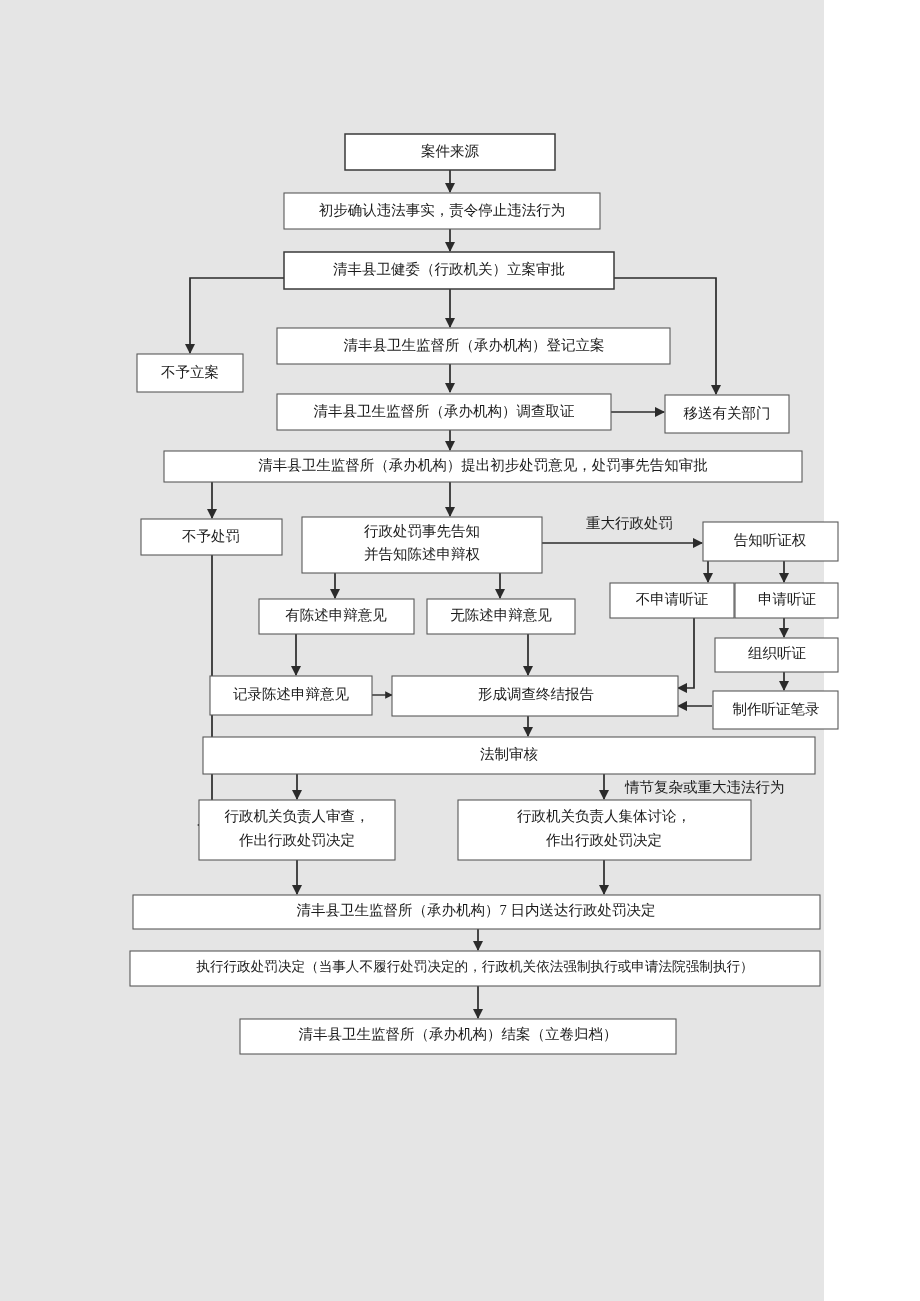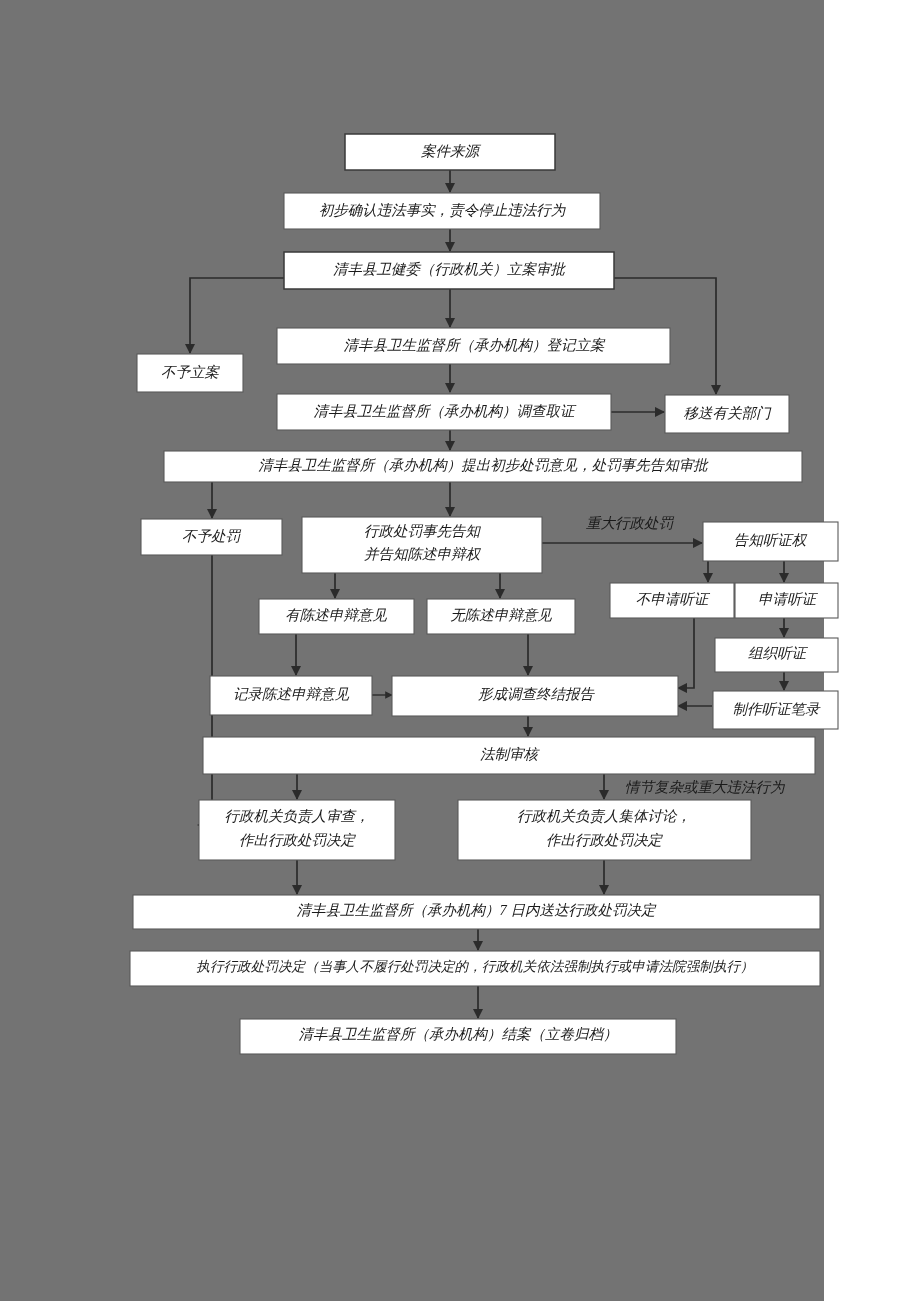--- a/index.html
+++ b/index.html
@@ -11,22 +11,21 @@
   body {
     width: 920px;
     height: 1301px;
     font-family: "Liberation Serif", "DejaVu Serif", serif;
     overflow: hidden;
   }
   #flow-root {
     position: relative;
     width: 824px;
     height: 1301px;
-    background: #737373;
-    font-style: italic;
+    background: #e5e5e5;
   }
   svg#flow-svg {
     display: block;
     width: 920px;
     height: 1301px;
   }
   .node-rect {
     fill: #ffffff;
     stroke: #5a5a5a;
     stroke-width: 1.1;

